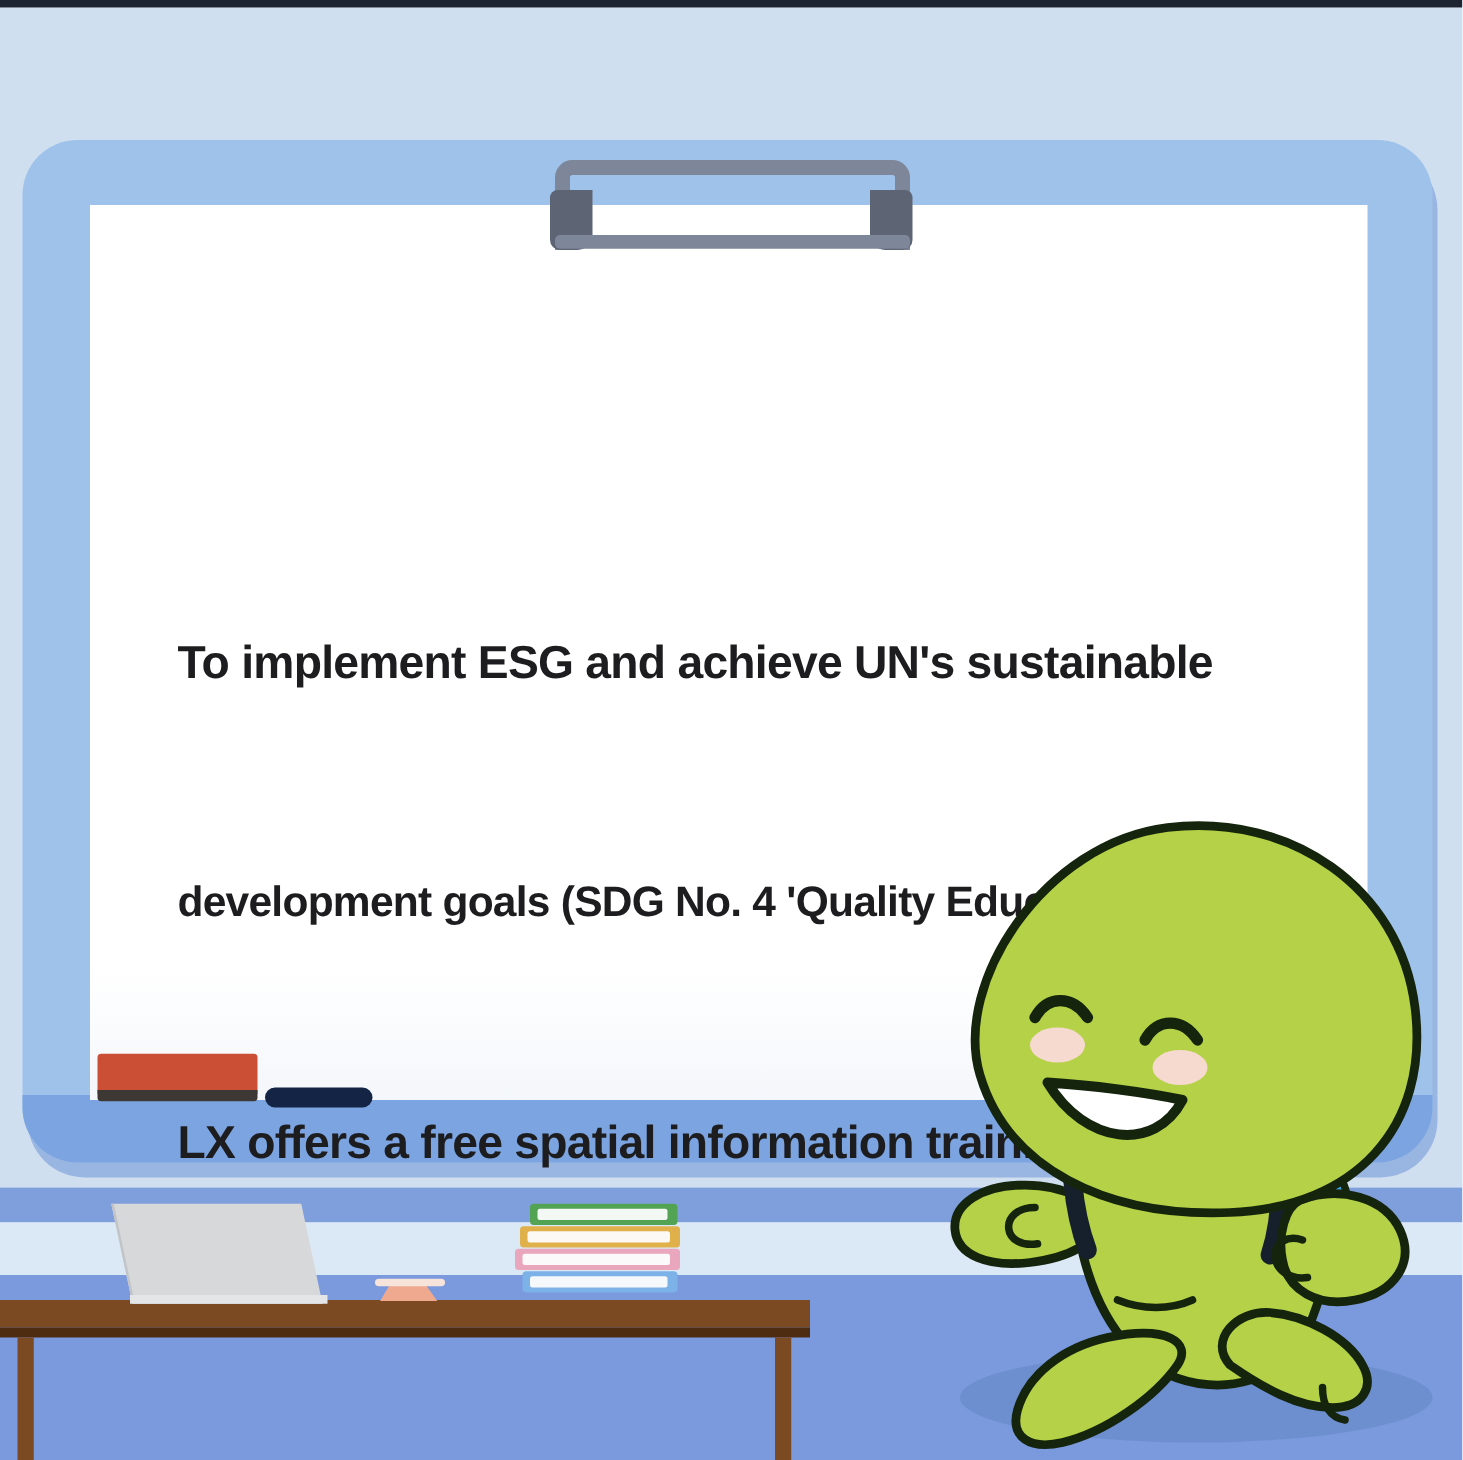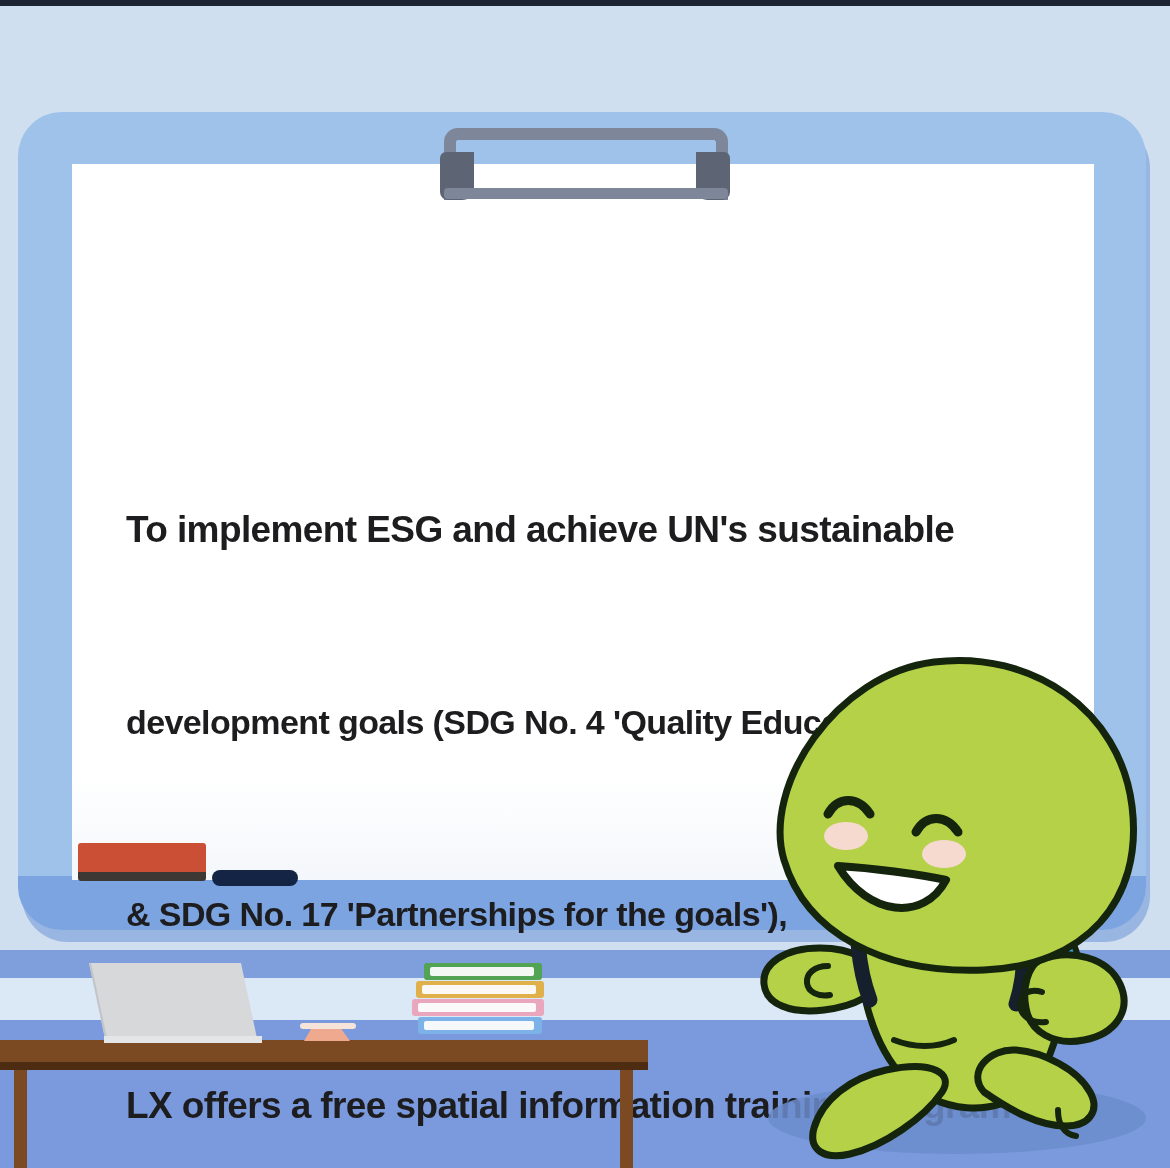--- a/index.html
+++ b/index.html
@@ -115,21 +115,21 @@
     left: 126px; top: 370px;
     width: 940px;
     color: #1d1d1f;
     font-family: "Liberation Sans", sans-serif;
     font-weight: 700;
     font-size: 37px;
     line-height: 64px;
     letter-spacing: -0.6px;
     white-space: pre-wrap;
   }
-  .board-text .ln { display: block; white-space: nowrap; }
+  .board-text .ln { display: block; white-space: nowrap; margin-left: 16px; }
   .ln.sm { font-size: 34px; }
 
   
   .eraser {
     position: absolute;
     left: 78px; top: 843px;
     width: 128px; height: 32px;
     background: #cb4f34;
     border-radius: 3px 3px 0 0;
   }
@@ -249,21 +249,20 @@
   <div class="board-face-shade"></div>
 
   <div class="clip-outer"></div>
   <div class="clip-foot left"></div>
   <div class="clip-foot right"></div>
   <div class="clip-bar"></div>
 
   <div class="board-text">
     <span class="ln">To implement ESG and achieve UN's sustainable</span>
     <span class="ln sm">development goals (SDG No. 4 'Quality Education</span>
-    <span class="ln sm">&amp; SDG No. 17 'Partnerships for the goals'),</span>
     <span class="ln">LX offers a free spatial information training program</span>
     
   </div>
 
   <div class="eraser"></div>
   <div class="eraser-base"></div>
   <div class="marker"></div>
 
   <div class="desk-top"></div>
   <div class="desk-top-edge"></div>

